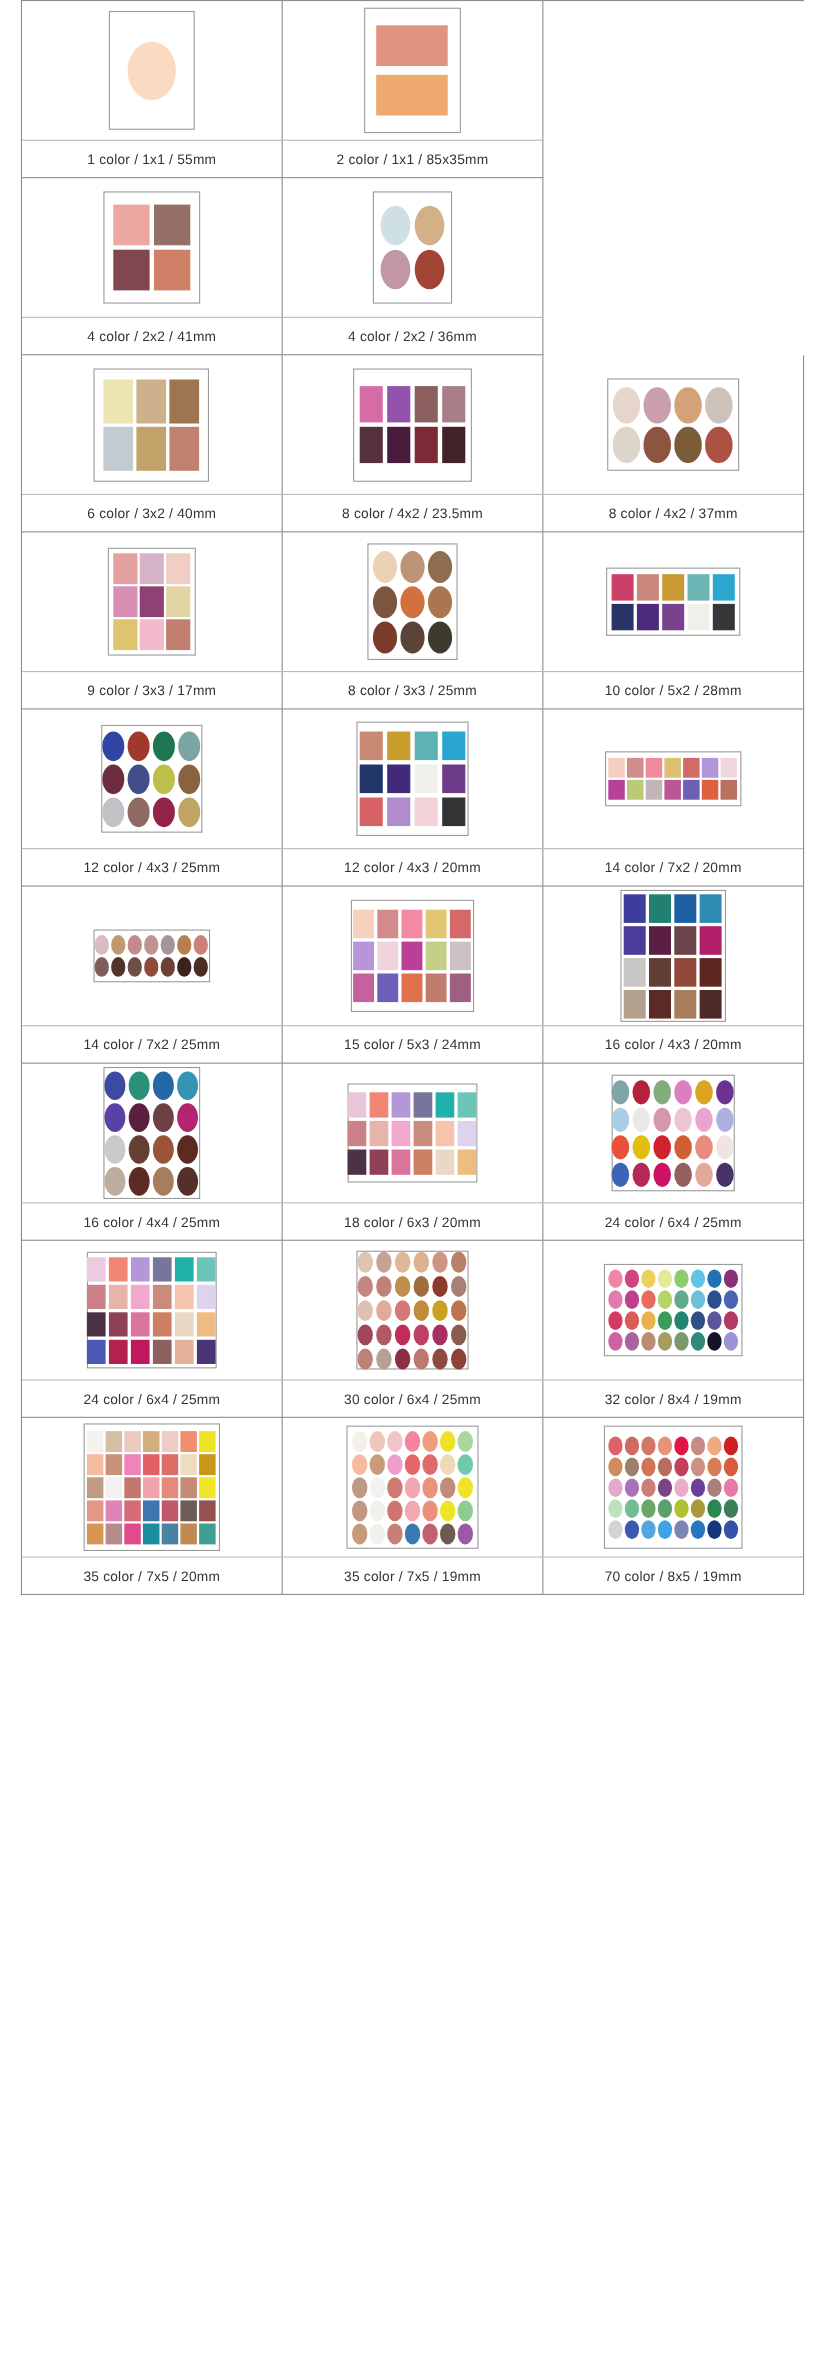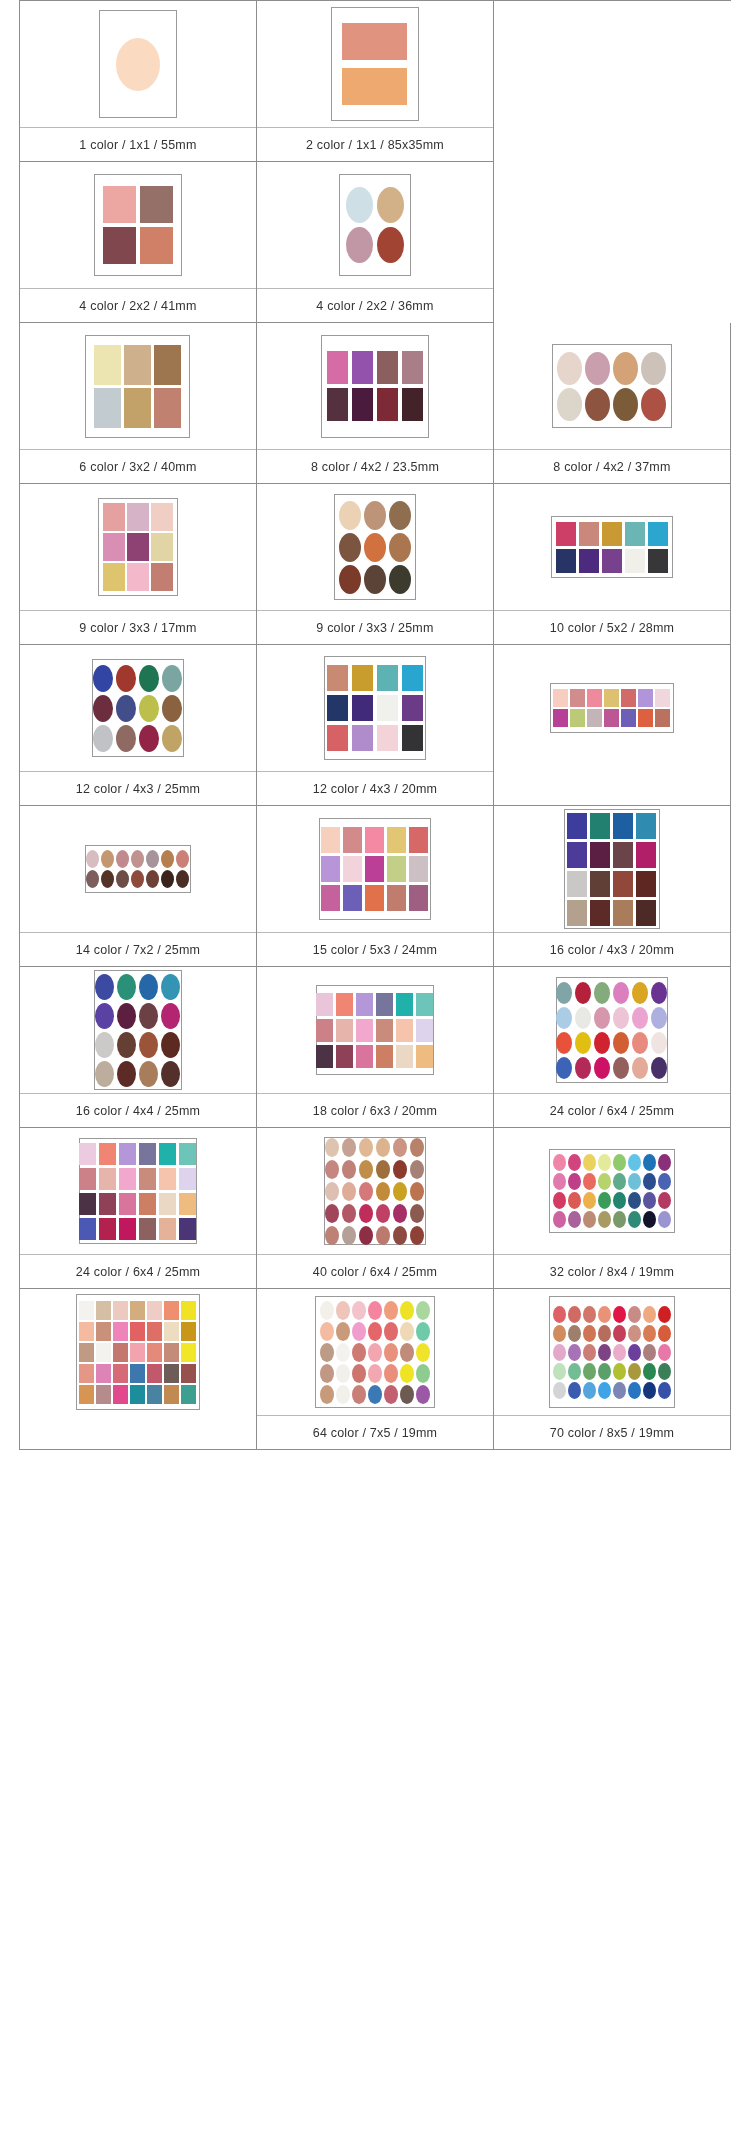--- a/index.html
+++ b/index.html
@@ -210,21 +210,21 @@
                 <span class="pan circ" style="width: 22px; height: 29px; background: rgb(142, 110, 79);"></span>
                 <span class="pan circ" style="width: 22px; height: 29px; background: rgb(123, 85, 64);"></span>
                 <span class="pan circ" style="width: 22px; height: 29px; background: rgb(209, 113, 63);"></span>
                 <span class="pan circ" style="width: 22px; height: 29px; background: rgb(169, 118, 79);"></span>
                 <span class="pan circ" style="width: 22px; height: 29px; background: rgb(122, 59, 42);"></span>
                 <span class="pan circ" style="width: 22px; height: 29px; background: rgb(92, 67, 55);"></span>
                 <span class="pan circ" style="width: 22px; height: 29px; background: rgb(61, 59, 46);"></span>
               </div>
             </div>
           </div>
-          <div class="caption">9 color / 3x3 / 25mm</div>
+          <div class="caption">8 color / 3x3 / 25mm</div>
         </div>
         <div class="cell">
           <div class="stage">
             <div class="card" style="width: 122px; height: 62px;">
               <div class="pans" style="grid-template-columns: repeat(5, 20px); gap: 3px;">
                 <span class="pan" style="width: 20px; height: 24px; background: rgb(205, 63, 102);"></span>
                 <span class="pan" style="width: 20px; height: 24px; background: rgb(201, 136, 123);"></span>
                 <span class="pan" style="width: 20px; height: 24px; background: rgb(201, 154, 52);"></span>
                 <span class="pan" style="width: 20px; height: 24px; background: rgb(108, 181, 181);"></span>
                 <span class="pan" style="width: 20px; height: 24px; background: rgb(43, 167, 207);"></span>
@@ -296,20 +296,21 @@
                 <span class="pan" style="width: 15px; height: 18px; background: rgb(184, 65, 152);"></span>
                 <span class="pan" style="width: 15px; height: 18px; background: rgb(188, 201, 119);"></span>
                 <span class="pan" style="width: 15px; height: 18px; background: rgb(194, 180, 183);"></span>
                 <span class="pan" style="width: 15px; height: 18px; background: rgb(189, 86, 148);"></span>
                 <span class="pan" style="width: 15px; height: 18px; background: rgb(109, 95, 182);"></span>
                 <span class="pan" style="width: 15px; height: 18px; background: rgb(221, 96, 64);"></span>
                 <span class="pan" style="width: 15px; height: 18px; background: rgb(187, 113, 96);"></span>
               </div>
             </div>
           </div>
+          <div class="caption">14 color / 7x2 / 20mm</div>
         </div>
       </div>
       <div class="row">
         <div class="cell">
           <div class="stage">
             <div class="card" style="width: 106px; height: 48px;">
               <div class="pans" style="grid-template-columns: repeat(7, 13px); gap: 2px;">
                 <span class="pan circ" style="width: 13px; height: 18px; background: rgb(215, 189, 191);"></span>
                 <span class="pan circ" style="width: 13px; height: 18px; background: rgb(195, 151, 112);"></span>
                 <span class="pan circ" style="width: 13px; height: 18px; background: rgb(192, 138, 142);"></span>
@@ -530,21 +531,21 @@
                 <span class="pan circ" style="width: 14px; height: 19px; background: rgb(139, 90, 80);"></span>
                 <span class="pan circ" style="width: 14px; height: 19px; background: rgb(189, 129, 117);"></span>
                 <span class="pan circ" style="width: 14px; height: 19px; background: rgb(180, 160, 150);"></span>
                 <span class="pan circ" style="width: 14px; height: 19px; background: rgb(142, 46, 69);"></span>
                 <span class="pan circ" style="width: 14px; height: 19px; background: rgb(187, 122, 109);"></span>
                 <span class="pan circ" style="width: 14px; height: 19px; background: rgb(141, 74, 64);"></span>
                 <span class="pan circ" style="width: 14px; height: 19px; background: rgb(142, 65, 54);"></span>
               </div>
             </div>
           </div>
-          <div class="caption">40 color / 6x4 / 25mm</div>
+          <div class="caption">30 color / 6x4 / 25mm</div>
         </div>
         <div class="cell">
           <div class="stage">
             <div class="card" style="width: 126px; height: 84px;">
               <div class="pans" style="grid-template-columns: repeat(8, 13px); gap: 2px;">
                 <span class="pan circ" style="width: 13px; height: 17px; background: rgb(239, 134, 168);"></span>
                 <span class="pan circ" style="width: 13px; height: 17px; background: rgb(209, 68, 125);"></span>
                 <span class="pan circ" style="width: 13px; height: 17px; background: rgb(235, 210, 95);"></span>
                 <span class="pan circ" style="width: 13px; height: 17px; background: rgb(227, 234, 154);"></span>
                 <span class="pan circ" style="width: 13px; height: 17px; background: rgb(143, 203, 109);"></span>
@@ -617,20 +618,21 @@
                 <span class="pan" style="width: 15px; height: 19px; background: rgb(215, 149, 83);"></span>
                 <span class="pan" style="width: 15px; height: 19px; background: rgb(182, 139, 140);"></span>
                 <span class="pan" style="width: 15px; height: 19px; background: rgb(225, 74, 141);"></span>
                 <span class="pan" style="width: 15px; height: 19px; background: rgb(27, 141, 156);"></span>
                 <span class="pan" style="width: 15px; height: 19px; background: rgb(74, 130, 161);"></span>
                 <span class="pan" style="width: 15px; height: 19px; background: rgb(194, 138, 83);"></span>
                 <span class="pan" style="width: 15px; height: 19px; background: rgb(60, 159, 146);"></span>
               </div>
             </div>
           </div>
+          <div class="caption">35 color / 7x5 / 20mm</div>
         </div>
         <div class="cell">
           <div class="stage">
             <div class="card" style="width: 120px; height: 112px;">
               <div class="pans" style="grid-template-columns: repeat(7, 14px); gap: 2px;">
                 <span class="pan circ" style="width: 14px; height: 19px; background: rgb(243, 240, 234);"></span>
                 <span class="pan circ" style="width: 14px; height: 19px; background: rgb(238, 196, 187);"></span>
                 <span class="pan circ" style="width: 14px; height: 19px; background: rgb(243, 195, 203);"></span>
                 <span class="pan circ" style="width: 14px; height: 19px; background: rgb(244, 132, 159);"></span>
                 <span class="pan circ" style="width: 14px; height: 19px; background: rgb(239, 157, 125);"></span>
@@ -660,21 +662,21 @@
                 <span class="pan circ" style="width: 14px; height: 19px; background: rgb(199, 155, 121);"></span>
                 <span class="pan circ" style="width: 14px; height: 19px; background: rgb(242, 240, 235);"></span>
                 <span class="pan circ" style="width: 14px; height: 19px; background: rgb(200, 127, 119);"></span>
                 <span class="pan circ" style="width: 14px; height: 19px; background: rgb(58, 121, 179);"></span>
                 <span class="pan circ" style="width: 14px; height: 19px; background: rgb(194, 96, 111);"></span>
                 <span class="pan circ" style="width: 14px; height: 19px; background: rgb(109, 90, 82);"></span>
                 <span class="pan circ" style="width: 14px; height: 19px; background: rgb(155, 89, 165);"></span>
               </div>
             </div>
           </div>
-          <div class="caption">64 color / 7x5 / 19mm</div>
+          <div class="caption">35 color / 7x5 / 19mm</div>
         </div>
         <div class="cell">
           <div class="stage">
             <div class="card" style="width: 126px; height: 112px;">
               <div class="pans" style="grid-template-columns: repeat(8, 13px); gap: 2px;">
                 <span class="pan circ" style="width: 13px; height: 17px; background: rgb(221, 97, 102);"></span>
                 <span class="pan circ" style="width: 13px; height: 17px; background: rgb(208, 106, 100);"></span>
                 <span class="pan circ" style="width: 13px; height: 17px; background: rgb(210, 118, 106);"></span>
                 <span class="pan circ" style="width: 13px; height: 17px; background: rgb(232, 147, 120);"></span>
                 <span class="pan circ" style="width: 13px; height: 17px; background: rgb(224, 22, 71);"></span>

